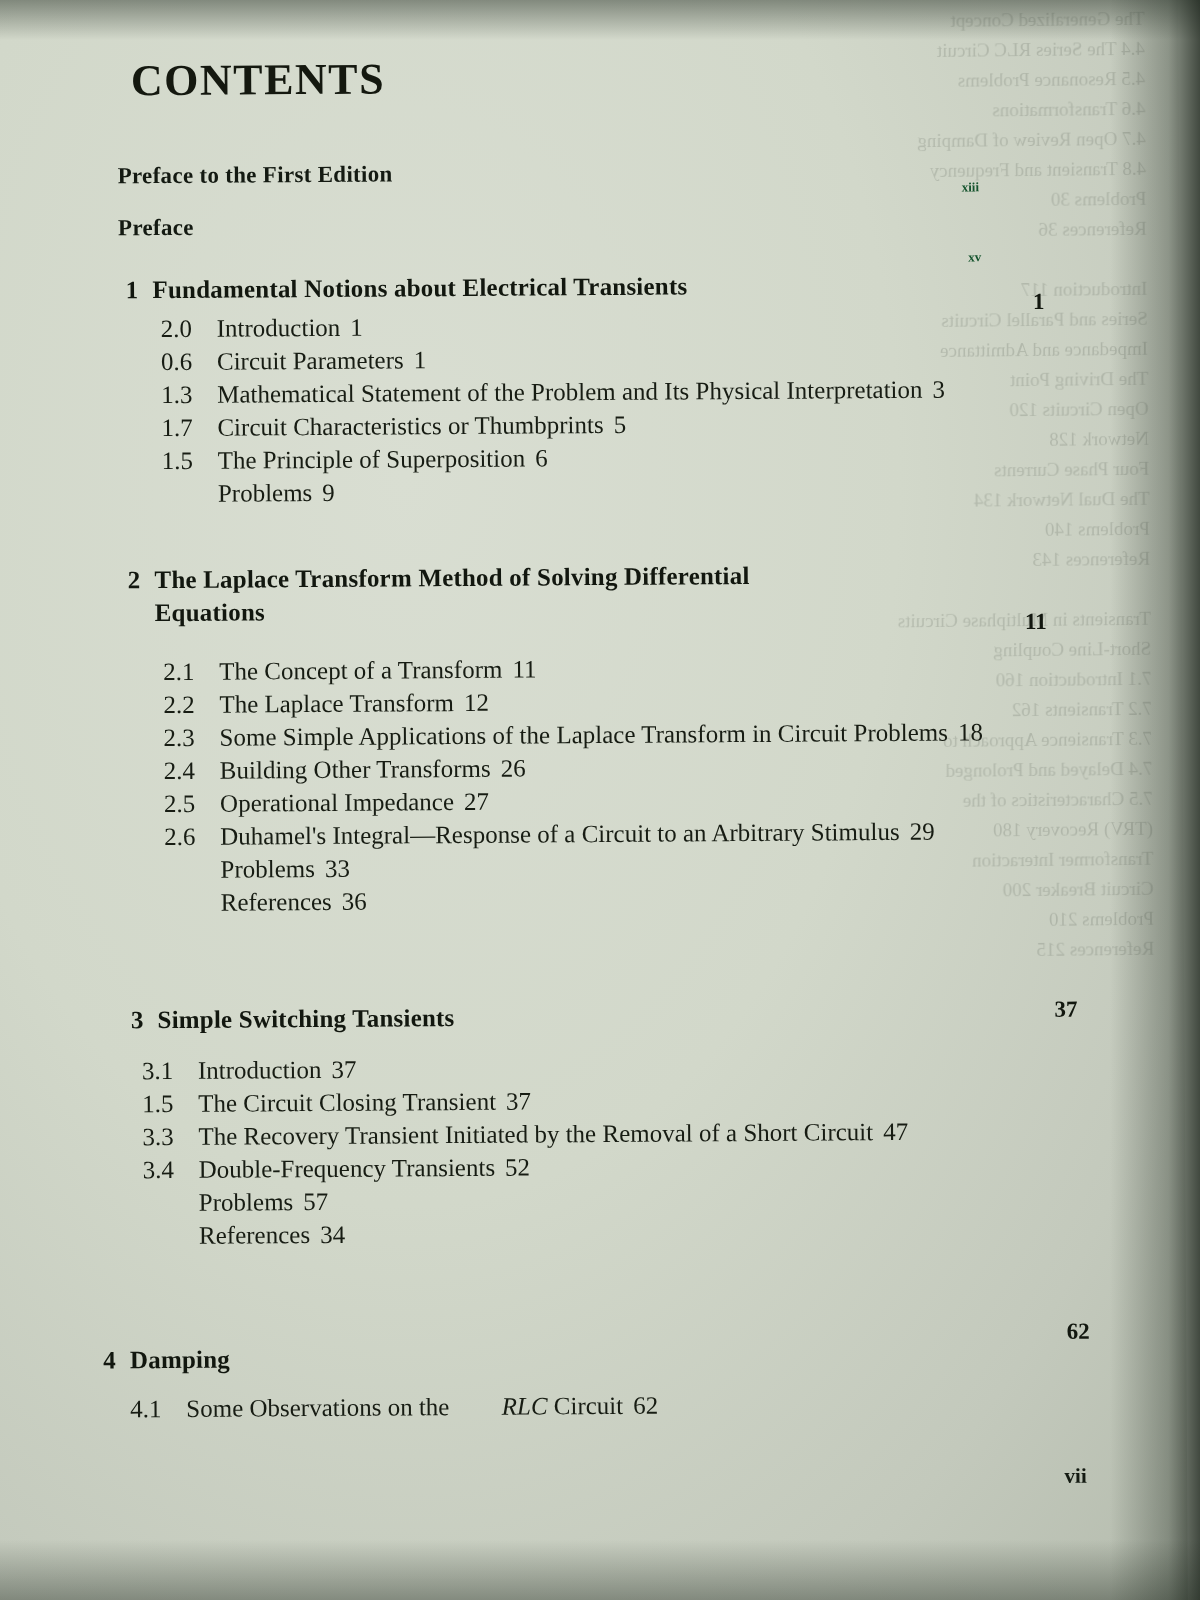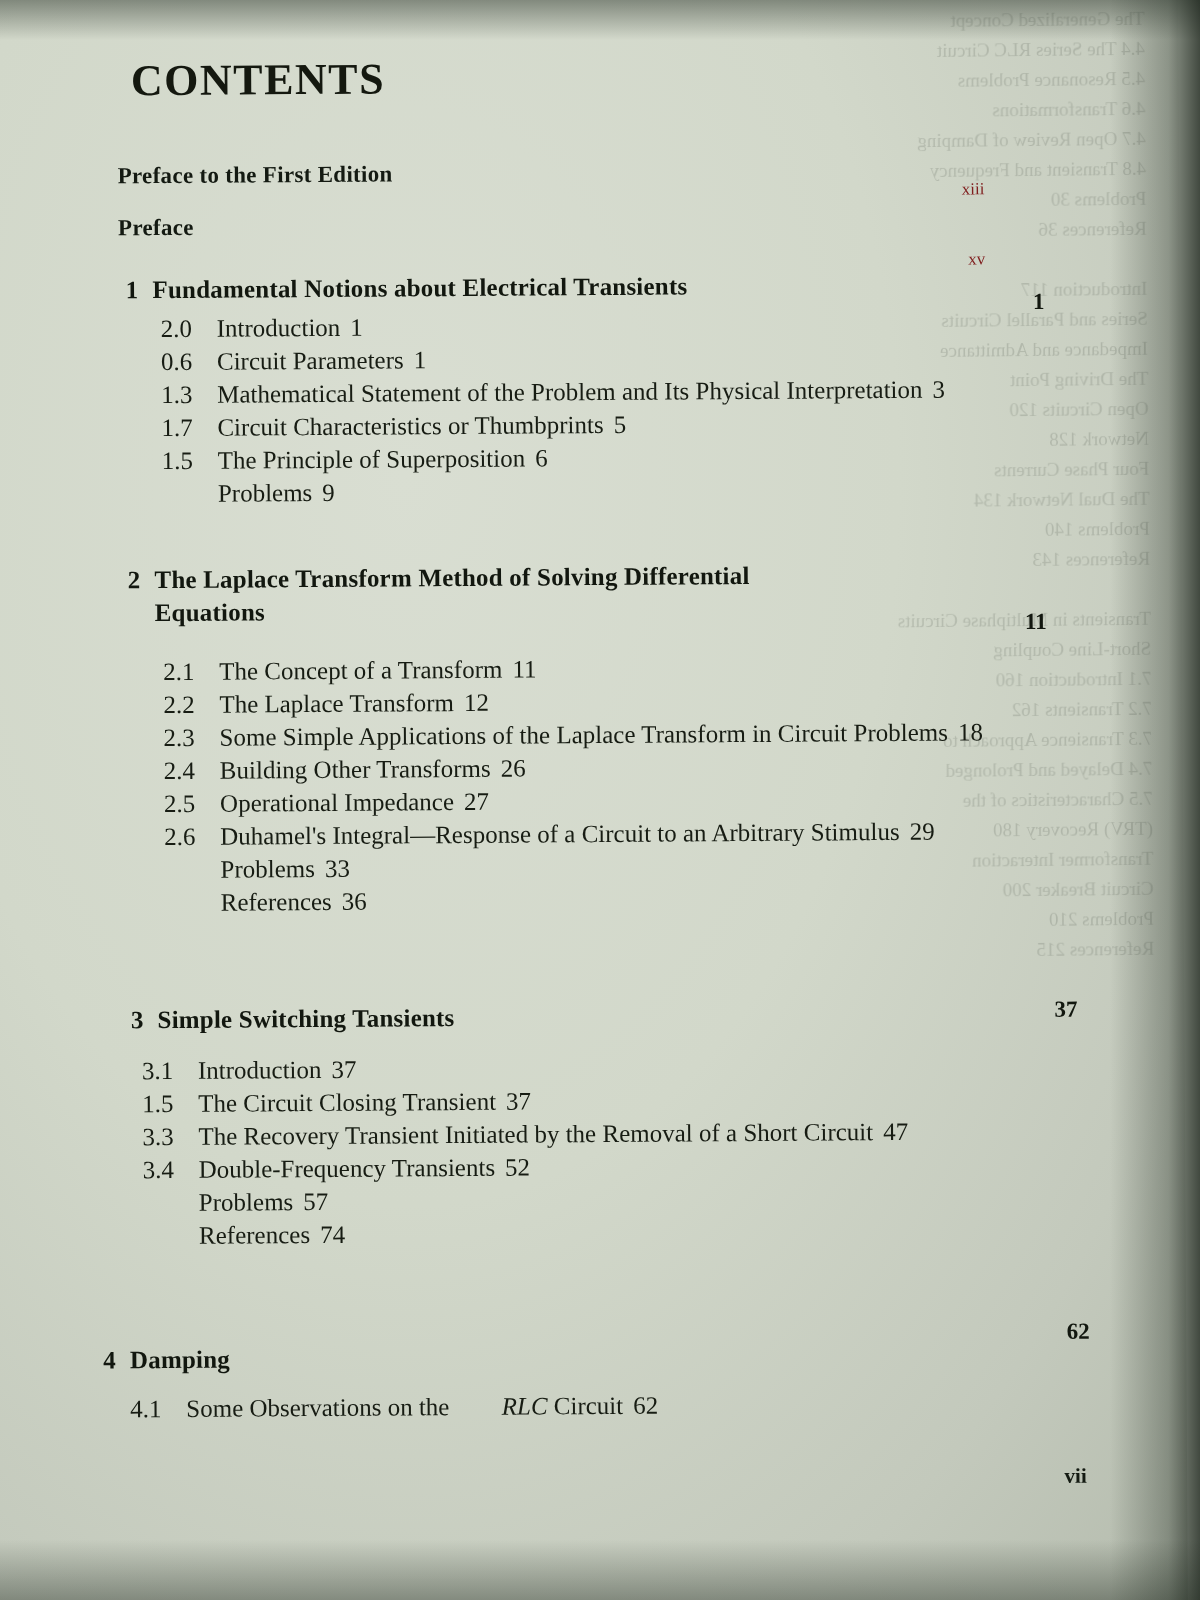--- a/index.html
+++ b/index.html
@@ -107,23 +107,23 @@
 
   .front-line {
     position: absolute;
     font-weight: bold;
     font-size: 23px;
     color: #141a12;
     letter-spacing: 0.3px;
   }
   .front-page {
     position: absolute;
-    font-weight: normal;
-    font-size: 17px;
-    color: #7f1d1d;
+    font-weight: bold;
+    font-size: 13px;
+    color: #14532d;
   }
 
   .chapter {
     position: absolute;
     left: 108px;
     width: 880px;
   }
   .chapter-head {
     position: relative;
     font-weight: bold;
@@ -319,21 +319,21 @@
         <div class="section" style="margin-left:32px;">
           <span class="sec-num">3.3</span><span class="sec-text">The Recovery Transient Initiated by the Removal of a Short Circuit</span><span class="sec-page">47</span>
         </div>
         <div class="section" style="margin-left:32px;">
           <span class="sec-num">3.4</span><span class="sec-text">Double-Frequency Transients</span><span class="sec-page">52</span>
         </div>
         <div class="tail" style="margin-left:88px;">
           <span>Problems</span><span class="sec-page">57</span>
         </div>
         <div class="tail" style="margin-left:88px;">
-          <span>References</span><span class="sec-page">74</span>
+          <span>References</span><span class="sec-page">34</span>
         </div>
       </div>
     </div>
 
     <div class="chapter" style="top:1340px; left:78px;">
       <div class="chapter-head">
         <span class="chapter-num">4</span><span class="chapter-title">Damping</span>
       </div>
       <div class="chapter-page" style="left:948px; top:-18px;">62</div>
       <div class="sections" style="margin-top:16px;">

